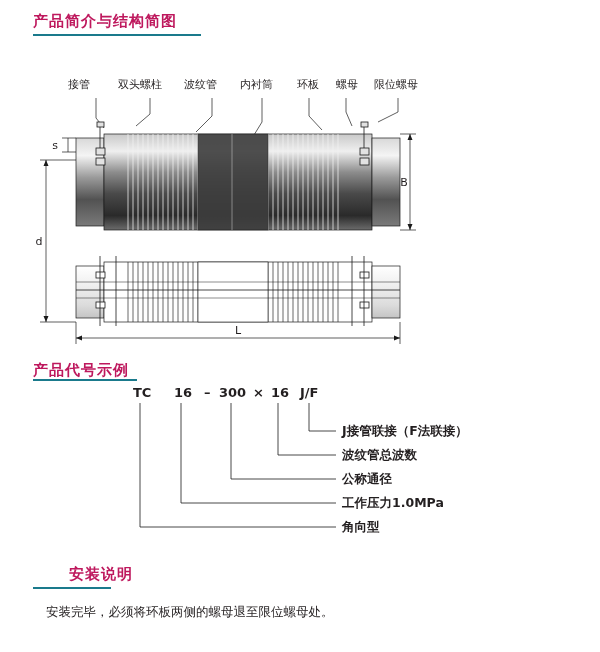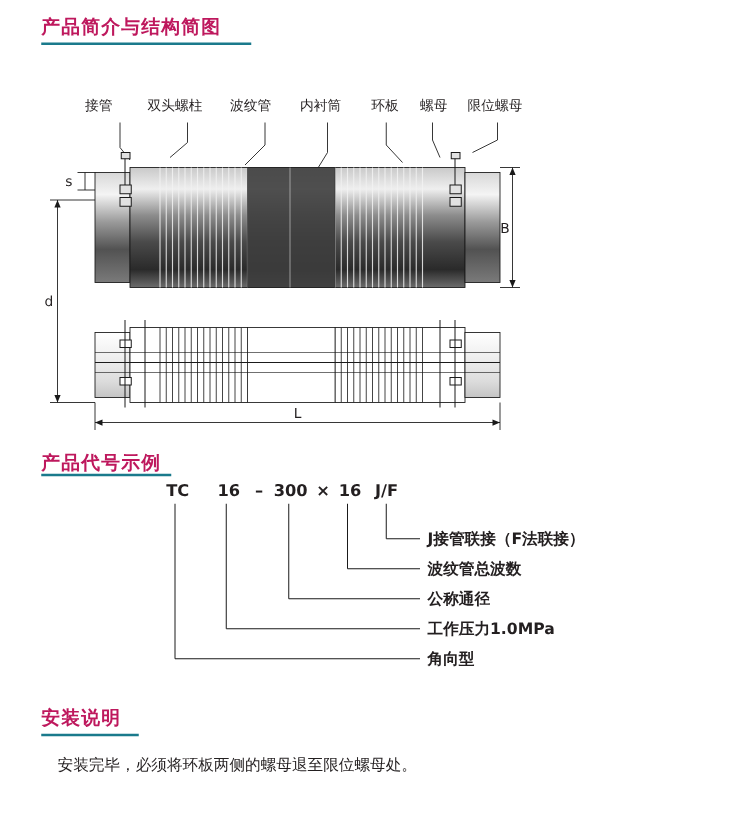--- a/index.html
+++ b/index.html
@@ -23,21 +23,21 @@
     position:absolute;
     left:33px;
     height:2px;
     background:#1a7a8c;
     width:168px;
   }
   #title-1{top:12px;}
   #rule-1{top:34px;width:168px;}
   #title-2{top:339px;margin-top:22px;}
   #rule-2{top:379px;width:104px;}
-  #title-3{top:565px;}
+  #title-3{top:565px;margin-left:36px;}
   #rule-3{top:587px;width:78px;}
 
   
   #figure1{
     position:absolute;
     left:0;top:60px;
     width:600px;height:290px;
   }
   #figure1 svg{display:block;}
 

